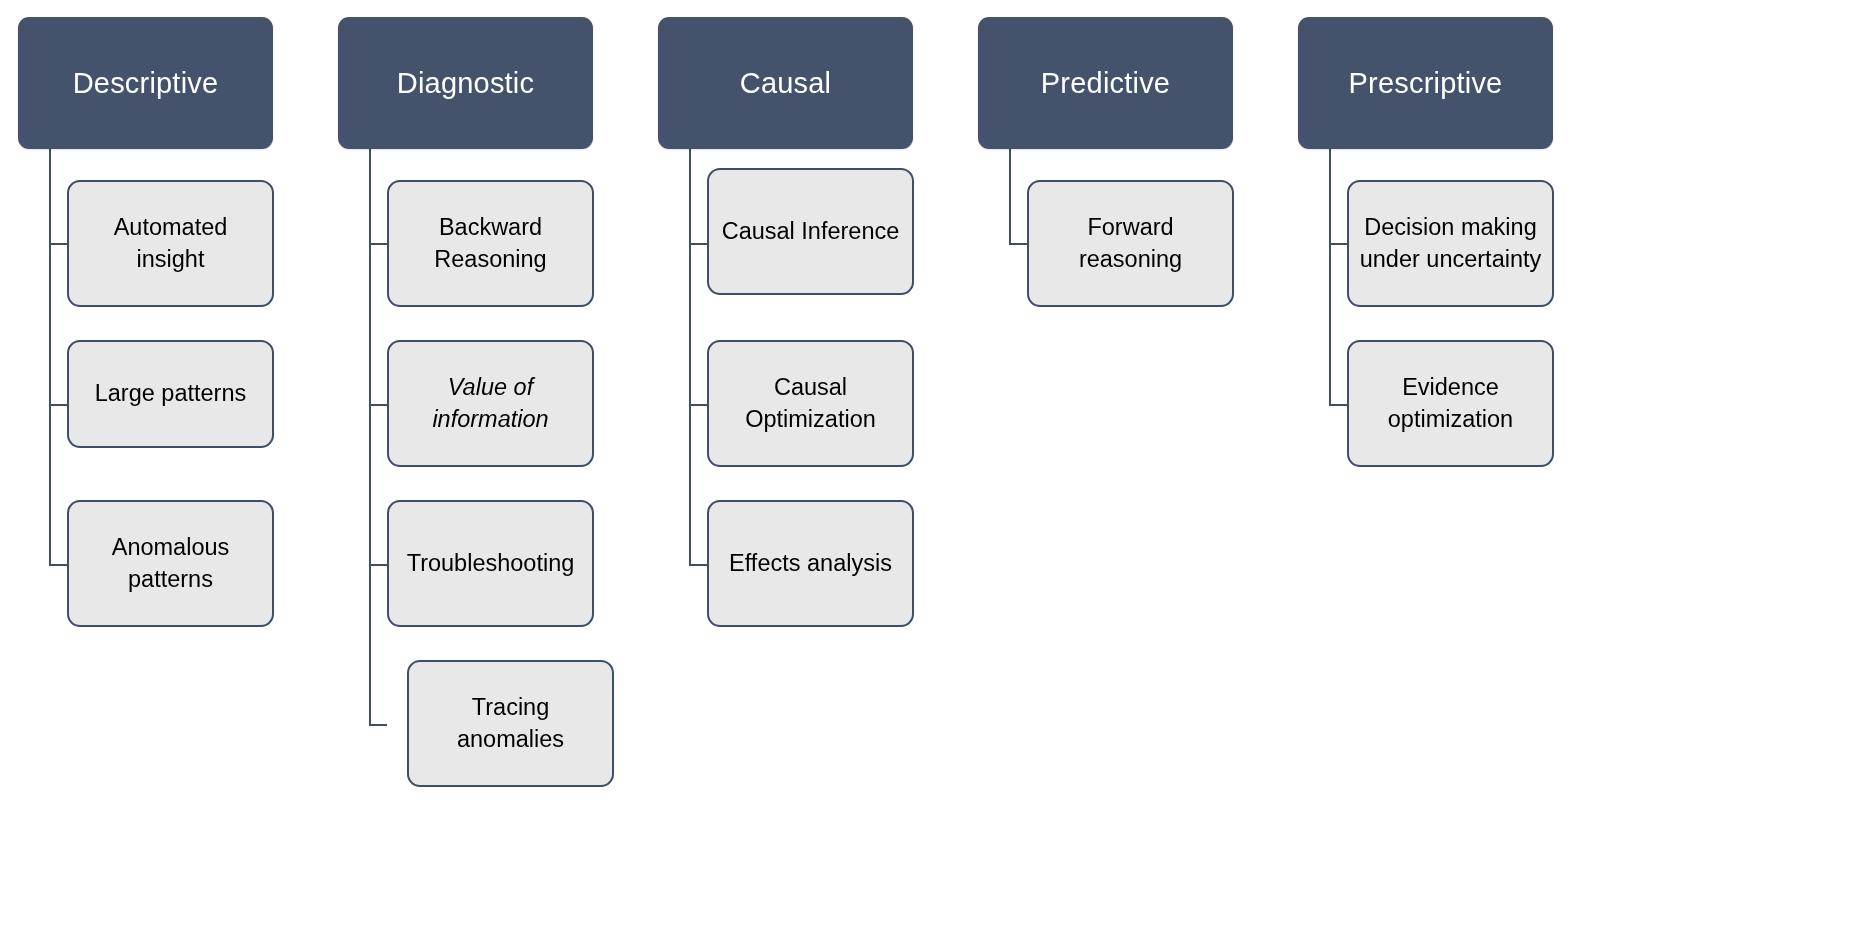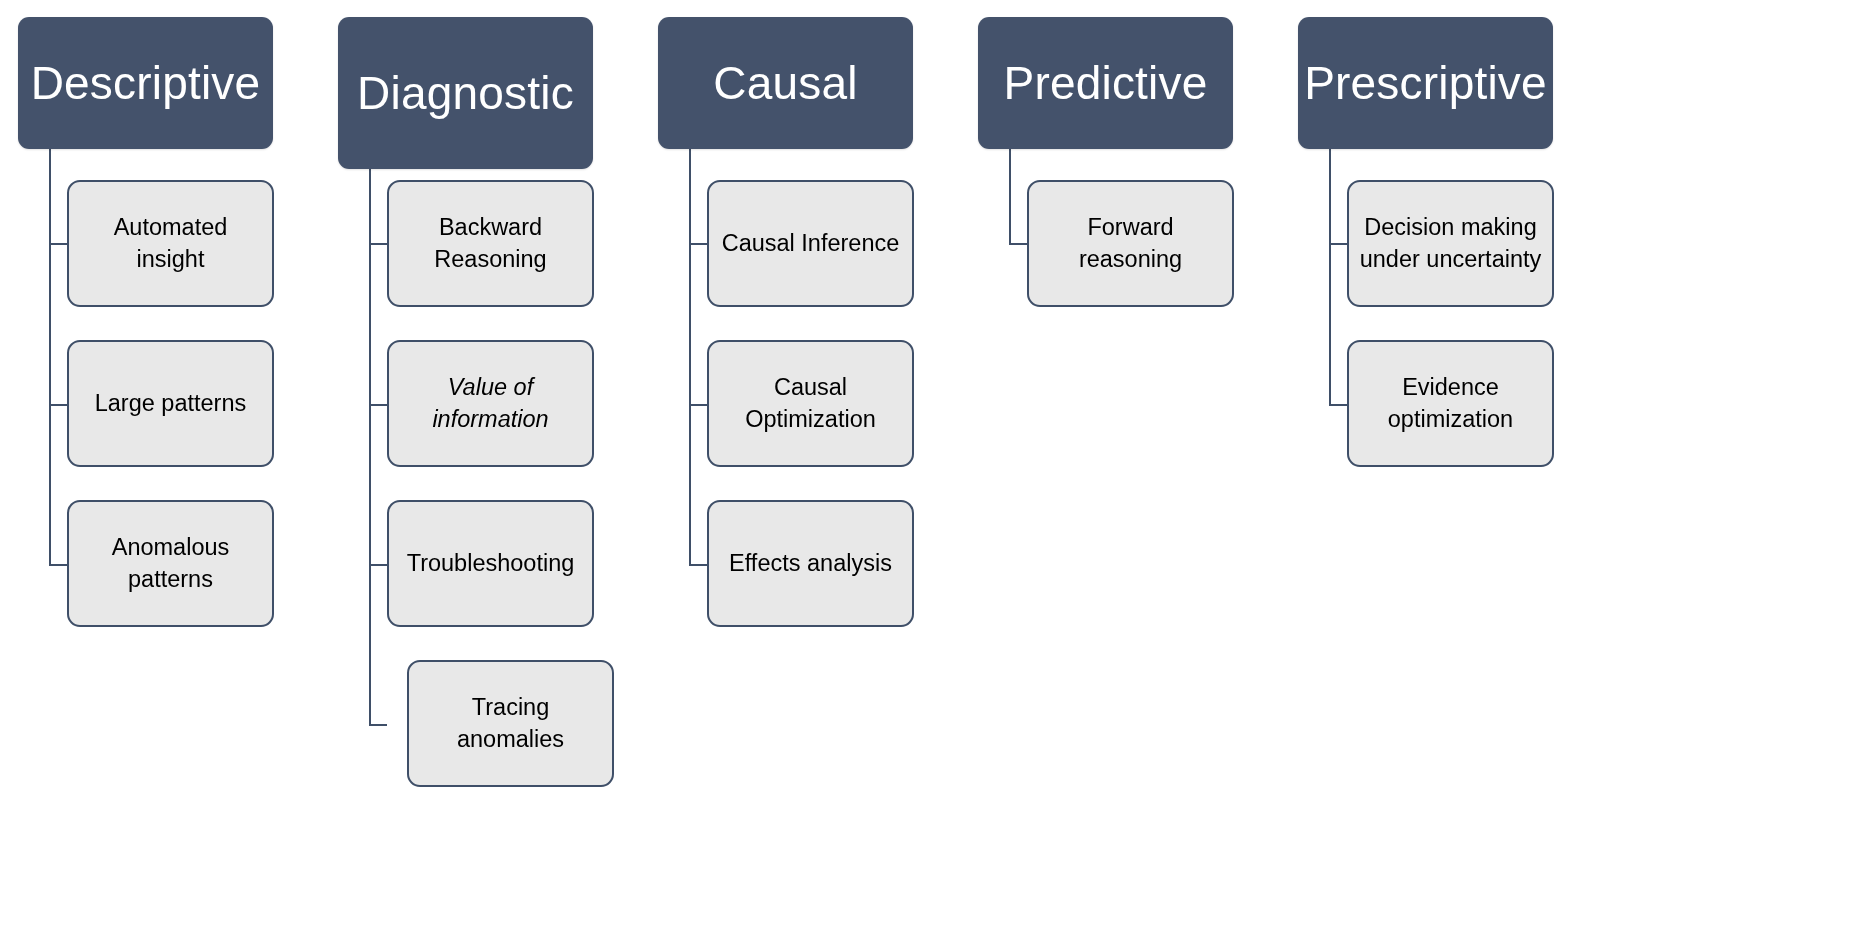--- a/index.html
+++ b/index.html
@@ -24,21 +24,21 @@
     height: 952px;
   }
   .header-box {
     position: absolute;
     box-sizing: border-box;
     display: flex;
     align-items: center;
     justify-content: center;
     border-radius: 11px;
     color: #ffffff;
-    font-size: 46px;
+    font-size: 29px;
     font-weight: 400;
     line-height: 1.05;
     letter-spacing: 0.2px;
     text-align: center;
     box-shadow: 0 1px 2px rgba(0,0,0,0.12);
     user-select: none;
   }
   .child-box {
     position: absolute;
     box-sizing: border-box;
@@ -70,54 +70,54 @@
 <div id="canvas" style="width: 1854px; height: 952px; background: rgb(255, 255, 255);">
     <div class="column" style="left: 0px; width: 1854px;">
       <div class="connector v" style="left: 49px; top: 149px; height: 415px; background: rgb(63, 79, 104);"></div>
       <div class="connector h" style="left: 49px; top: 243px; width: 18px; background: rgb(63, 79, 104);"></div>
       <div class="connector h" style="left: 49px; top: 404px; width: 18px; background: rgb(63, 79, 104);"></div>
       <div class="connector h" style="left: 49px; top: 564px; width: 18px; background: rgb(63, 79, 104);"></div>
       <div class="header-box" style="left: 18px; top: 17px; width: 255px; height: 132px; background: rgb(68, 82, 107); color: rgb(255, 255, 255);">Descriptive</div>
       <div class="child-box" style="left: 67px; top: 180px; width: 207px; height: 127px; background: rgb(232, 232, 232); border: 2px solid rgb(63, 79, 104); color: rgb(0, 0, 0);">
         <span>Automated insight</span>
       </div>
-      <div class="child-box" style="left: 67px; top: 340px; width: 207px; height: 127px; background: rgb(232, 232, 232); border: 2px solid rgb(63, 79, 104); color: rgb(0, 0, 0); justify-content: center;">
+      <div class="child-box" style="left: 67px; top: 340px; width: 207px; height: 108px; background: rgb(232, 232, 232); border: 2px solid rgb(63, 79, 104); color: rgb(0, 0, 0); justify-content: center;">
         <span>Large patterns</span>
       </div>
       <div class="child-box" style="left: 67px; top: 500px; width: 207px; height: 127px; background: rgb(232, 232, 232); border: 2px solid rgb(63, 79, 104); color: rgb(0, 0, 0);">
         <span>Anomalous patterns</span>
       </div>
     </div>
     <div class="column" style="left: 0px; width: 1854px;">
       <div class="connector v" style="left: 369px; top: 149px; height: 575px; background: rgb(63, 79, 104);"></div>
       <div class="connector h" style="left: 369px; top: 243px; width: 18px; background: rgb(63, 79, 104);"></div>
       <div class="connector h" style="left: 369px; top: 404px; width: 18px; background: rgb(63, 79, 104);"></div>
       <div class="connector h" style="left: 369px; top: 564px; width: 18px; background: rgb(63, 79, 104);"></div>
       <div class="connector h" style="left: 369px; top: 724px; width: 18px; background: rgb(63, 79, 104);"></div>
-      <div class="header-box" style="left: 338px; top: 17px; width: 255px; height: 152px; background: rgb(68, 82, 107); color: rgb(255, 255, 255);">Diagnostic</div>
+      <div class="header-box" style="left: 338px; top: 17px; width: 255px; height: 132px; background: rgb(68, 82, 107); color: rgb(255, 255, 255);">Diagnostic</div>
       <div class="child-box" style="left: 387px; top: 180px; width: 207px; height: 127px; background: rgb(232, 232, 232); border: 2px solid rgb(63, 79, 104); color: rgb(0, 0, 0);">
         <span>Backward Reasoning</span>
       </div>
       <div class="child-box" style="left: 387px; top: 340px; width: 207px; height: 127px; background: rgb(232, 232, 232); border: 2px solid rgb(63, 79, 104); color: rgb(0, 0, 0); font-style: italic;">
         <span>Value of information</span>
       </div>
       <div class="child-box" style="left: 387px; top: 500px; width: 207px; height: 127px; background: rgb(232, 232, 232); border: 2px solid rgb(63, 79, 104); color: rgb(0, 0, 0);">
         <span>Troubleshooting</span>
       </div>
       <div class="child-box" style="left: 387px; top: 660px; width: 207px; height: 127px; background: rgb(232, 232, 232); border: 2px solid rgb(63, 79, 104); color: rgb(0, 0, 0); margin-left: 20px;">
         <span>Tracing anomalies</span>
       </div>
     </div>
     <div class="column" style="left: 0px; width: 1854px;">
       <div class="connector v" style="left: 689px; top: 149px; height: 415px; background: rgb(63, 79, 104);"></div>
       <div class="connector h" style="left: 689px; top: 243px; width: 18px; background: rgb(63, 79, 104);"></div>
       <div class="connector h" style="left: 689px; top: 404px; width: 18px; background: rgb(63, 79, 104);"></div>
       <div class="connector h" style="left: 689px; top: 564px; width: 18px; background: rgb(63, 79, 104);"></div>
       <div class="header-box" style="left: 658px; top: 17px; width: 255px; height: 132px; background: rgb(68, 82, 107); color: rgb(255, 255, 255);">Causal</div>
-      <div class="child-box" style="left: 707px; top: 180px; width: 207px; height: 127px; background: rgb(232, 232, 232); border: 2px solid rgb(63, 79, 104); color: rgb(0, 0, 0);">
+      <div class="child-box" style="left: 707px; top: 168px; width: 207px; height: 127px; background: rgb(232, 232, 232); border: 2px solid rgb(63, 79, 104); color: rgb(0, 0, 0);">
         <span>Causal Inference</span>
       </div>
       <div class="child-box" style="left: 707px; top: 340px; width: 207px; height: 127px; background: rgb(232, 232, 232); border: 2px solid rgb(63, 79, 104); color: rgb(0, 0, 0); text-align: center;">
         <span>Causal Optimization</span>
       </div>
       <div class="child-box" style="left: 707px; top: 500px; width: 207px; height: 127px; background: rgb(232, 232, 232); border: 2px solid rgb(63, 79, 104); color: rgb(0, 0, 0);">
         <span>Effects analysis</span>
       </div>
     </div>
     <div class="column" style="left: 0px; width: 1854px;">

